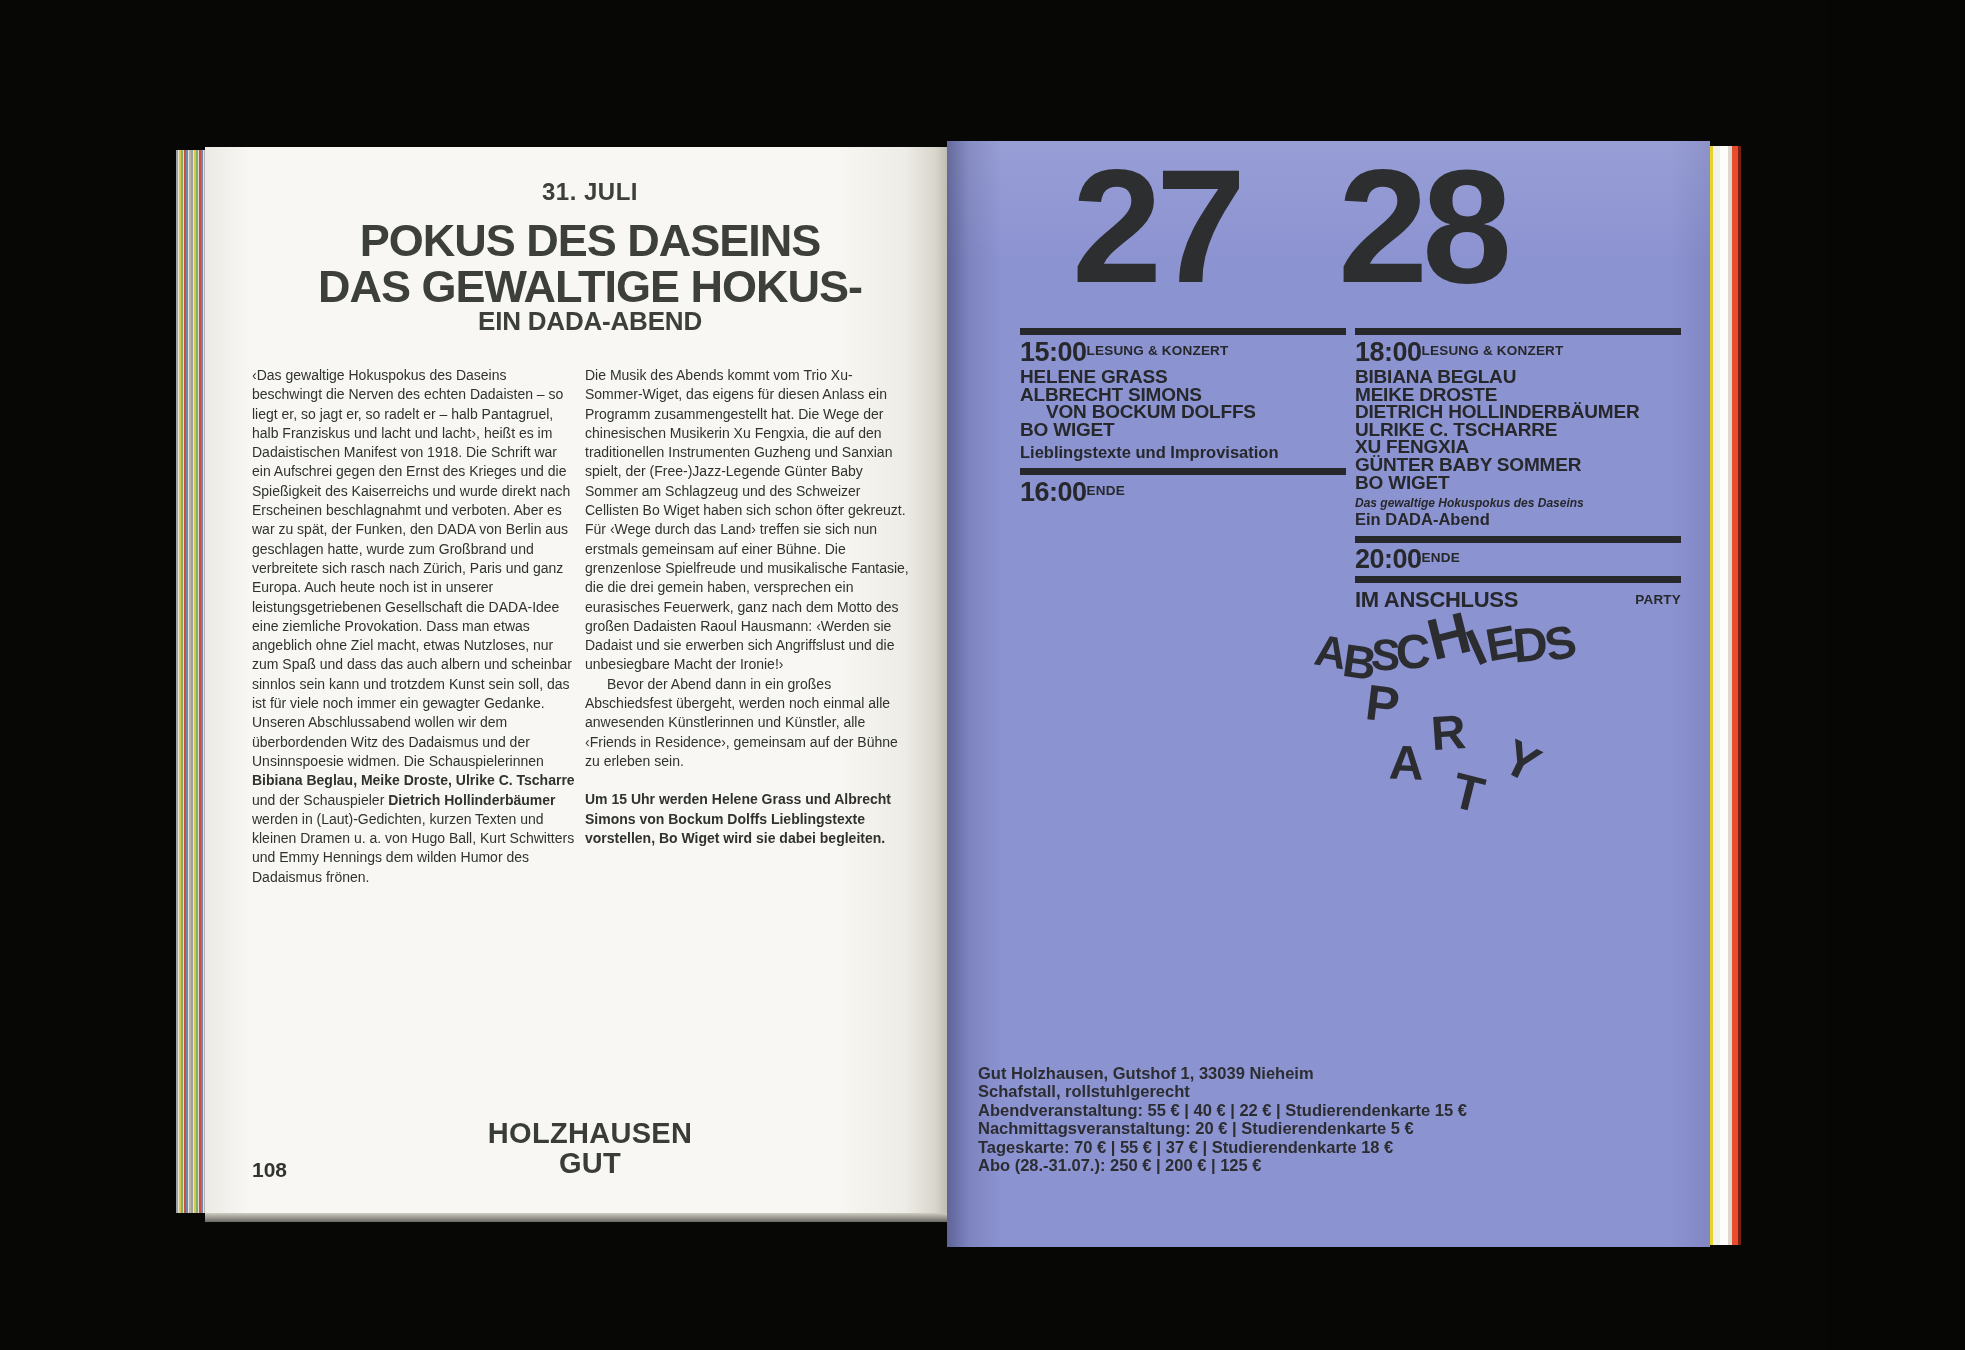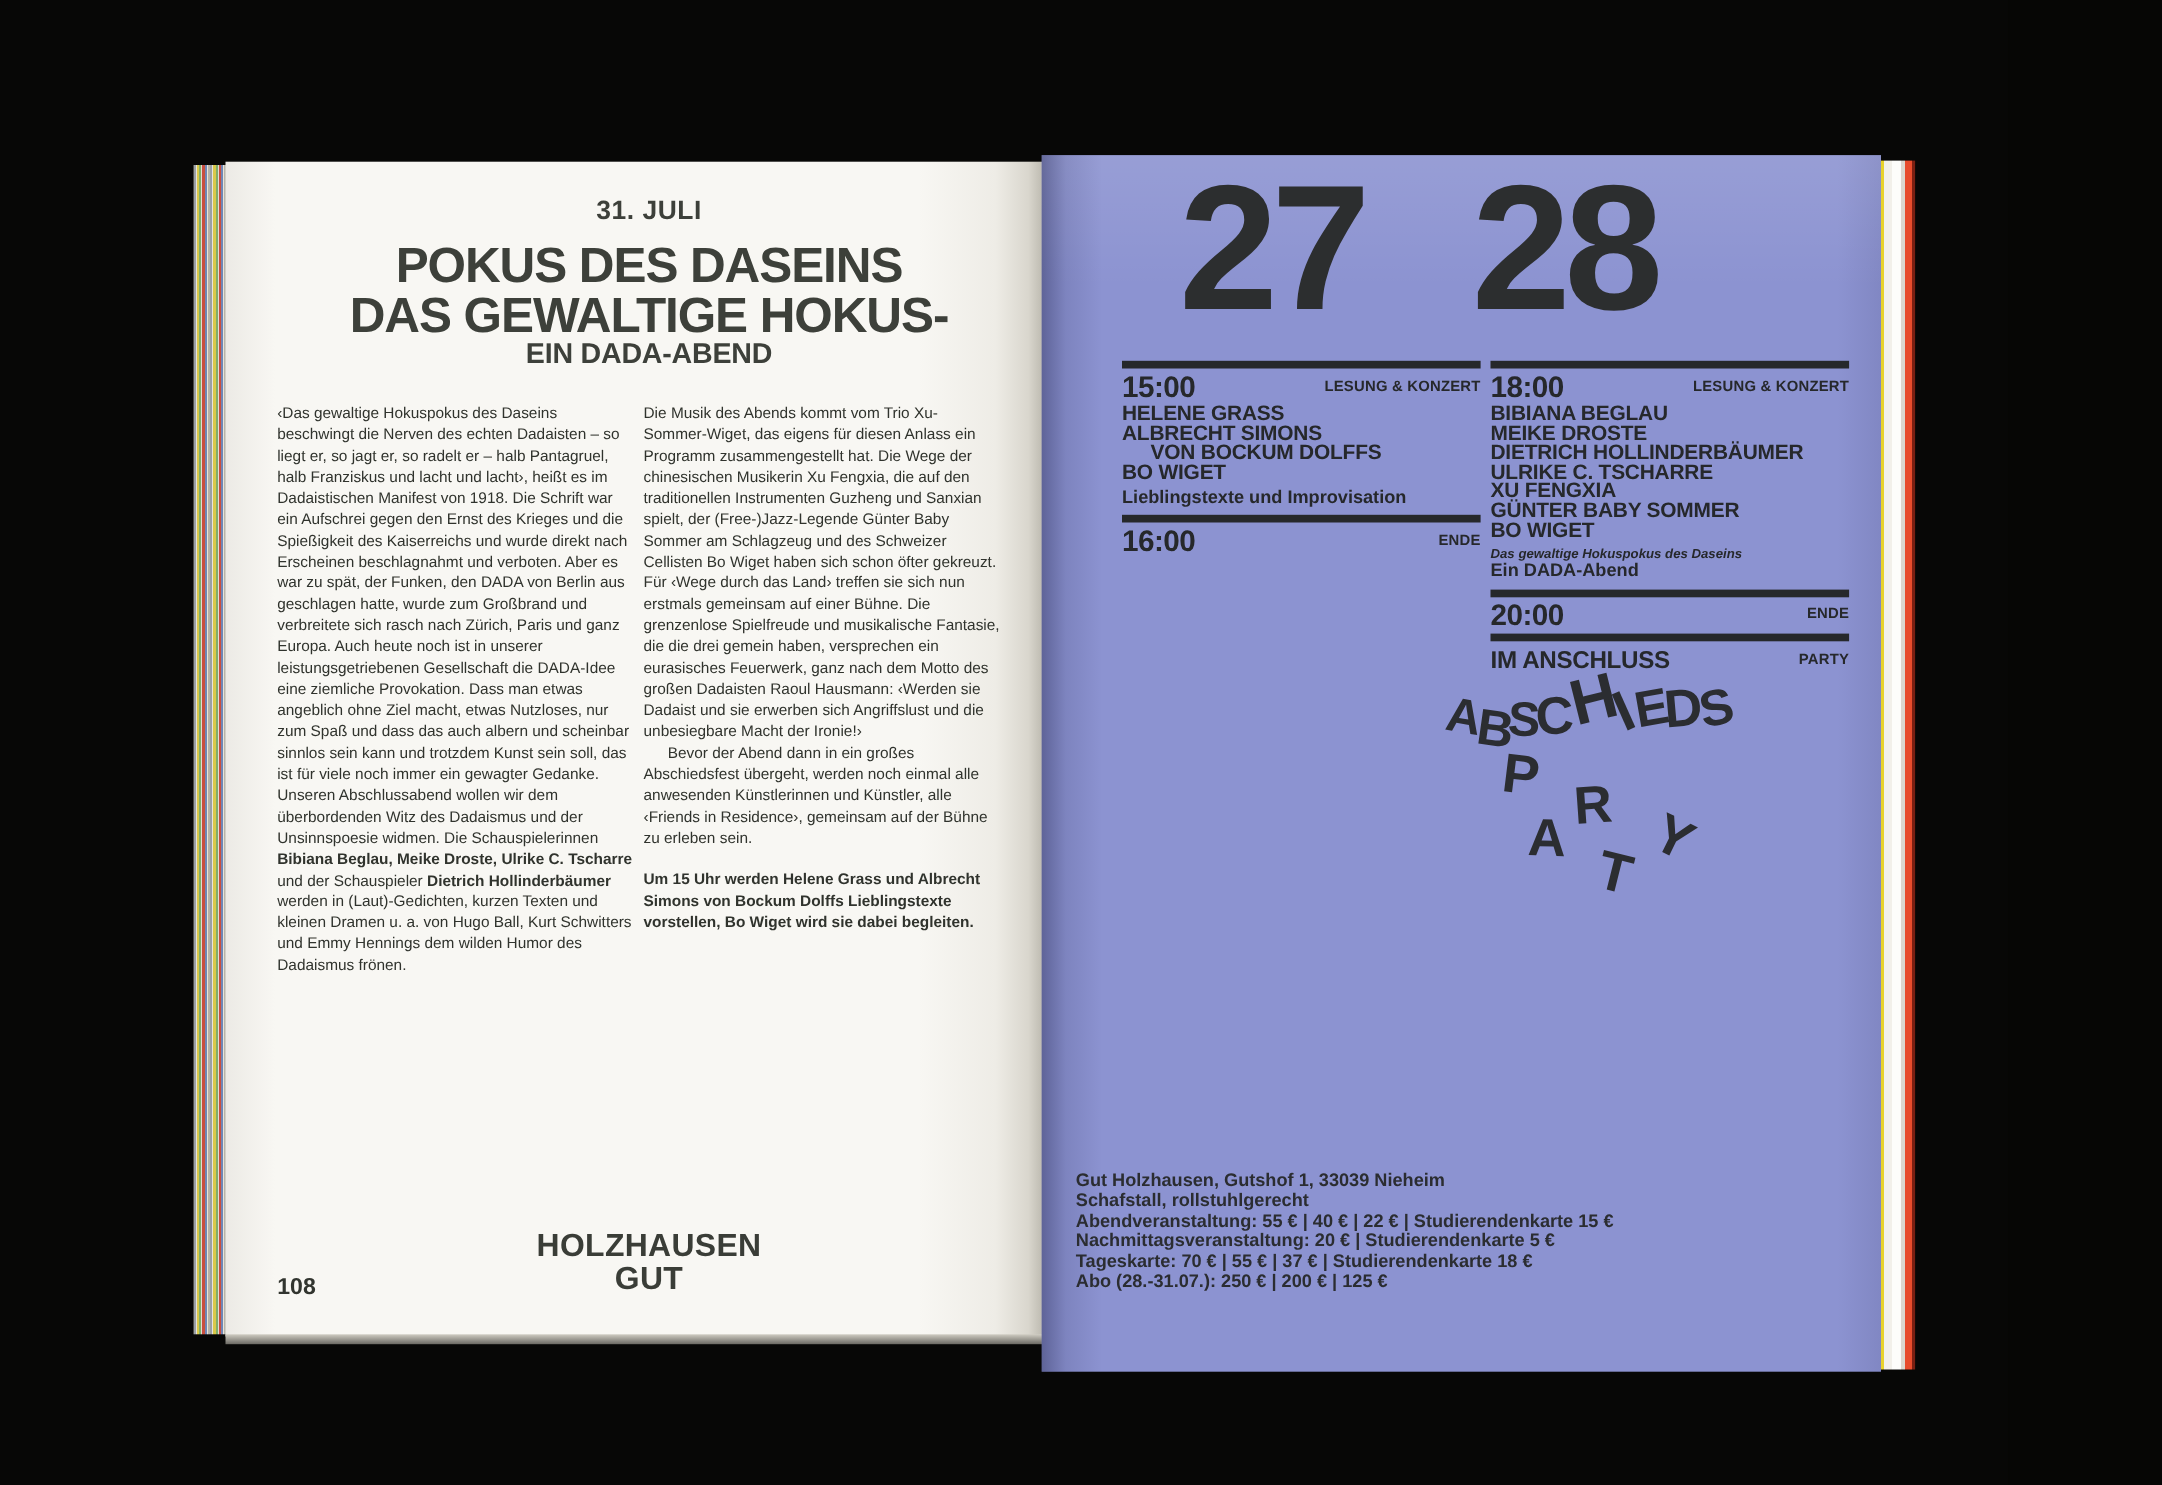--- a/index.html
+++ b/index.html
@@ -46,21 +46,21 @@
 
   
   .daynum{position:absolute;top:145px;width:272px;text-align:center;line-height:1;
     font-size:162px;font-weight:800;color:#2c2e2f;letter-spacing:-6px;}
   .d27{left:1020px;}
   .d28{left:1286px;}
   .sched{position:absolute;width:326px;color:#26282b;}
   .s27{left:1020px;top:328px;}
   .s28{left:1355px;top:328px;}
   .rule{height:7px;background:#26282b;}
-  .timerow{display:flex;justify-content:space-between;align-items:flex-start;margin-top:4px;gap:12px;}
+  .timerow{display:flex;align-items:flex-start;margin-top:4px;}
   .time{font-size:27px;line-height:27px;font-weight:800;letter-spacing:-.5px;}
   .tag{font-size:13.5px;font-weight:bold;letter-spacing:.2px;margin-top:4px;}
   .artists{margin-top:2px;}
   .artist{font-size:19px;line-height:17.6px;font-weight:800;letter-spacing:-.2px;}
   .artist.cont{padding-left:26px;}
   .program{margin-top:5px;font-size:16.5px;font-weight:bold;}
   .rule2{margin-top:6px;}
   .worktitle{margin-top:5px;font-size:12px;font-weight:bold;font-style:italic;}
   .worksub{font-size:16.5px;font-weight:bold;}
   .rule3{margin-top:7px;}

